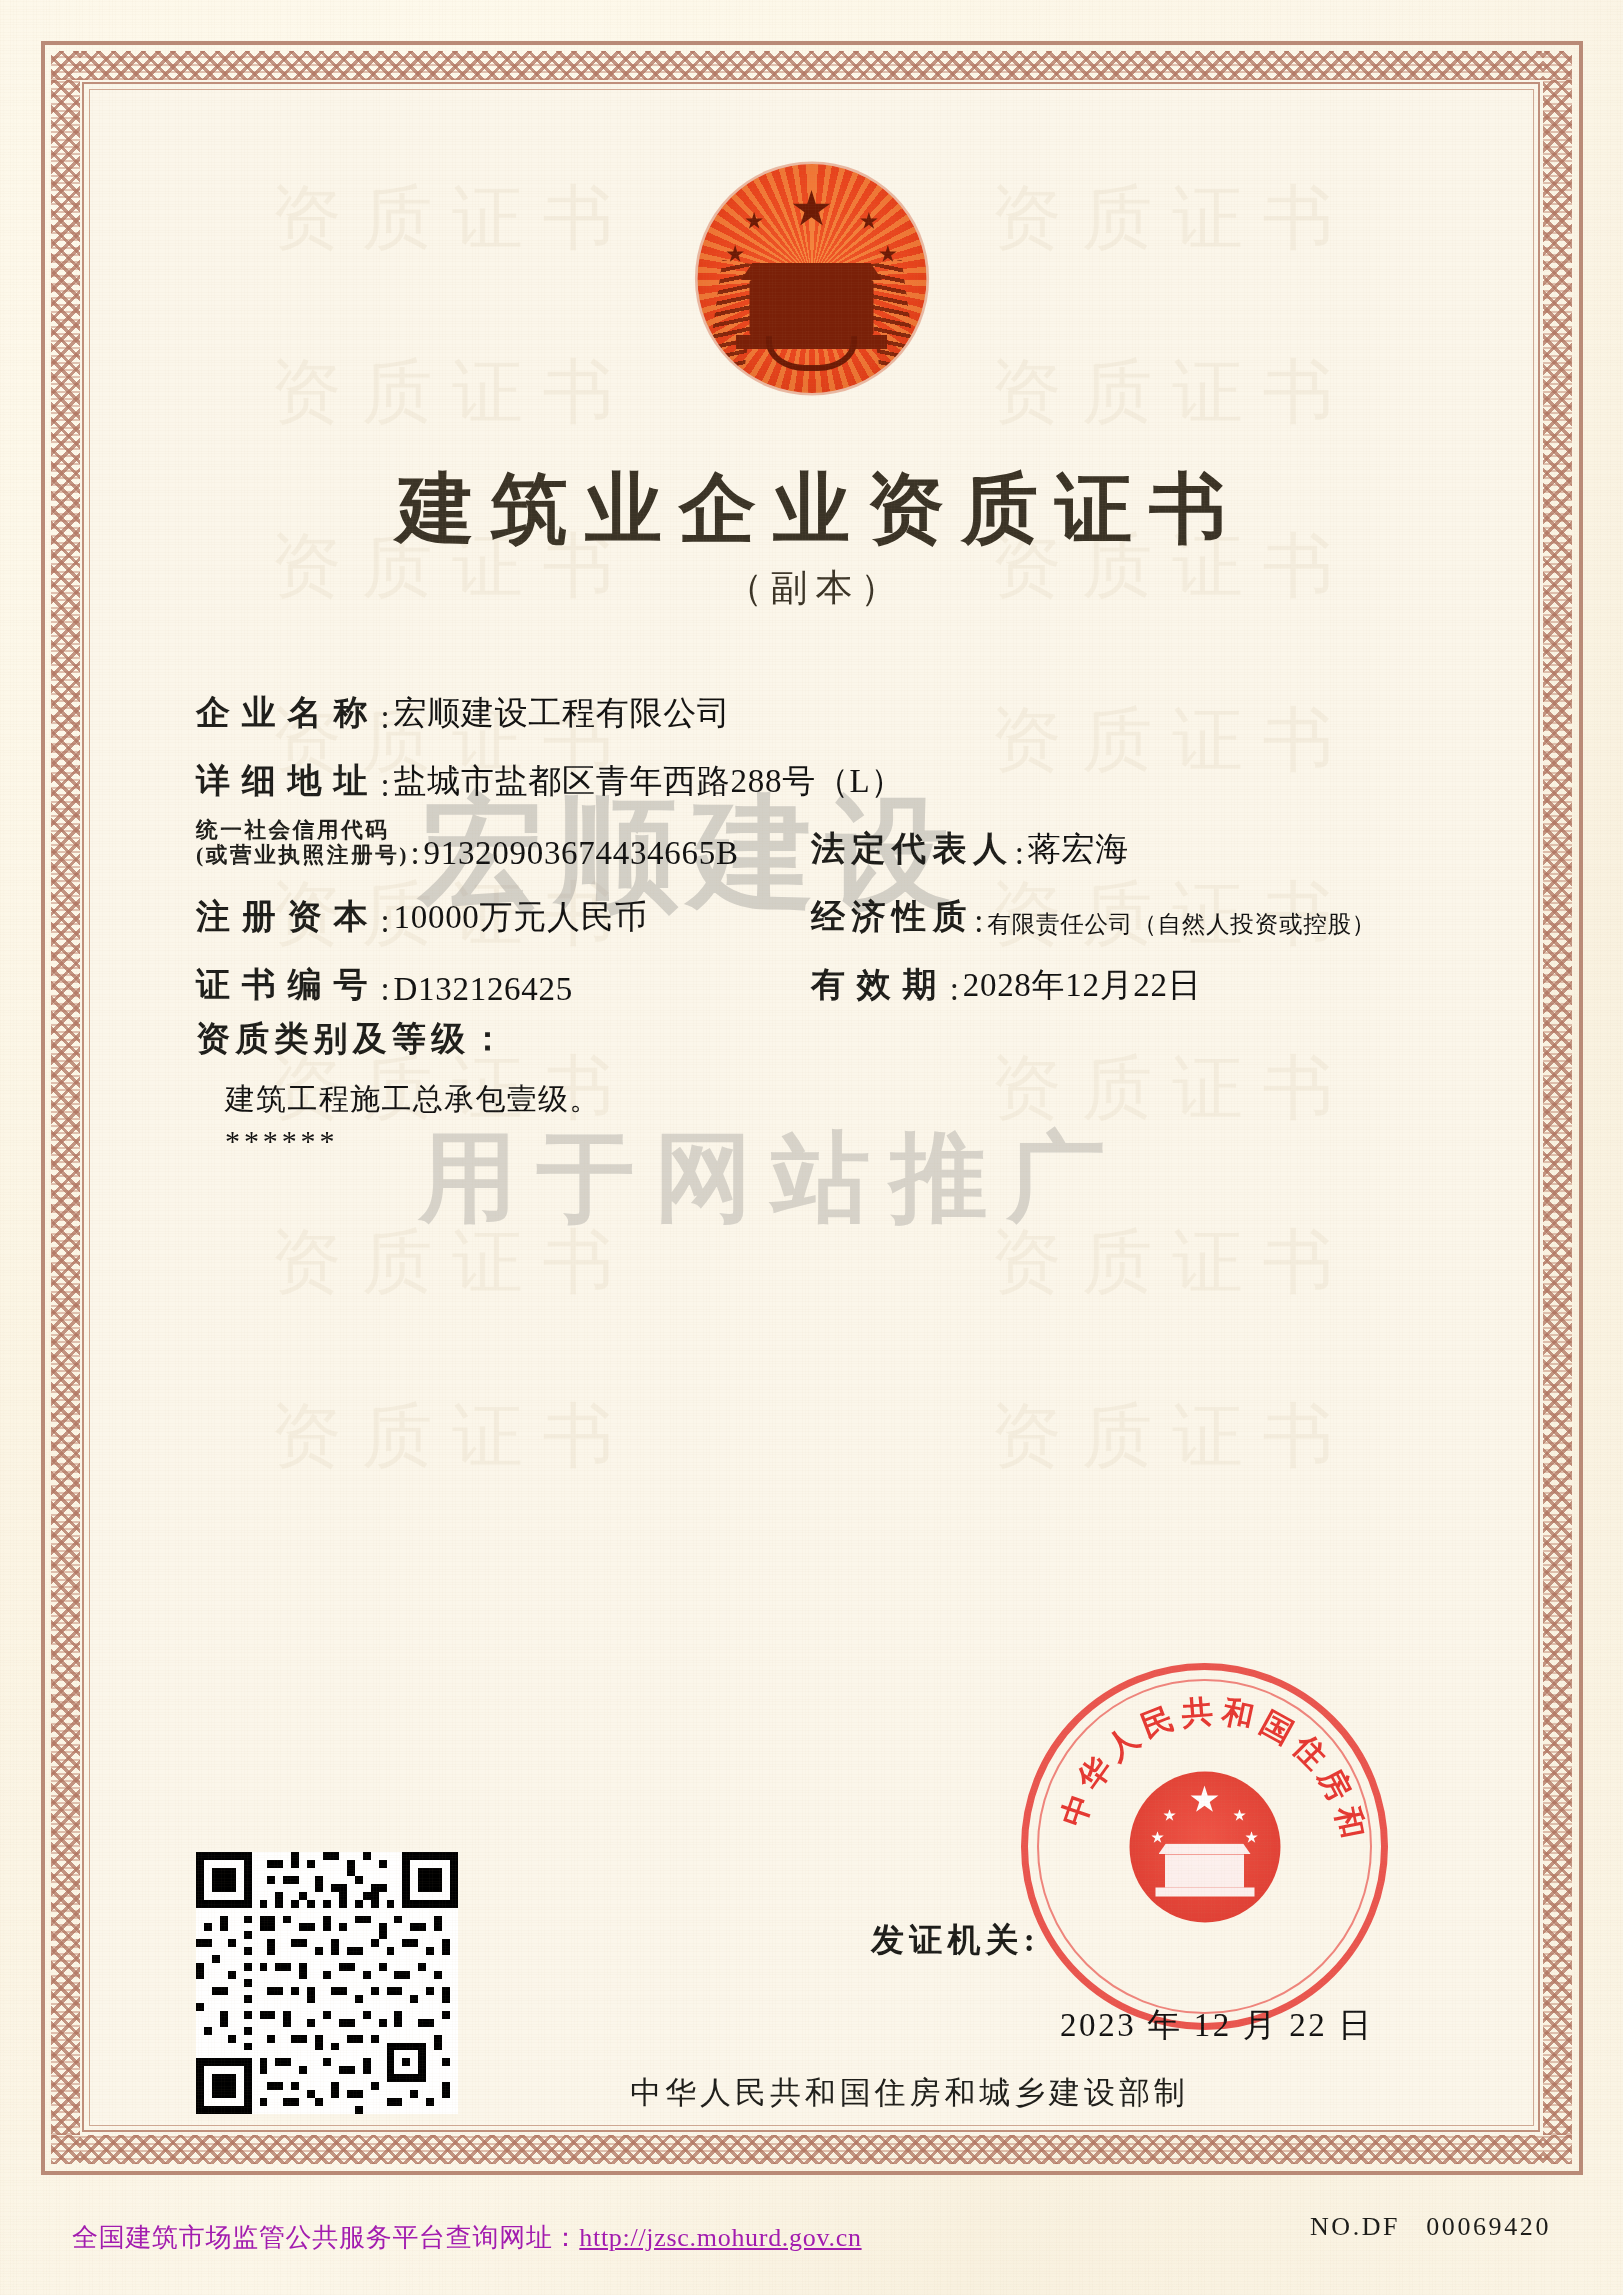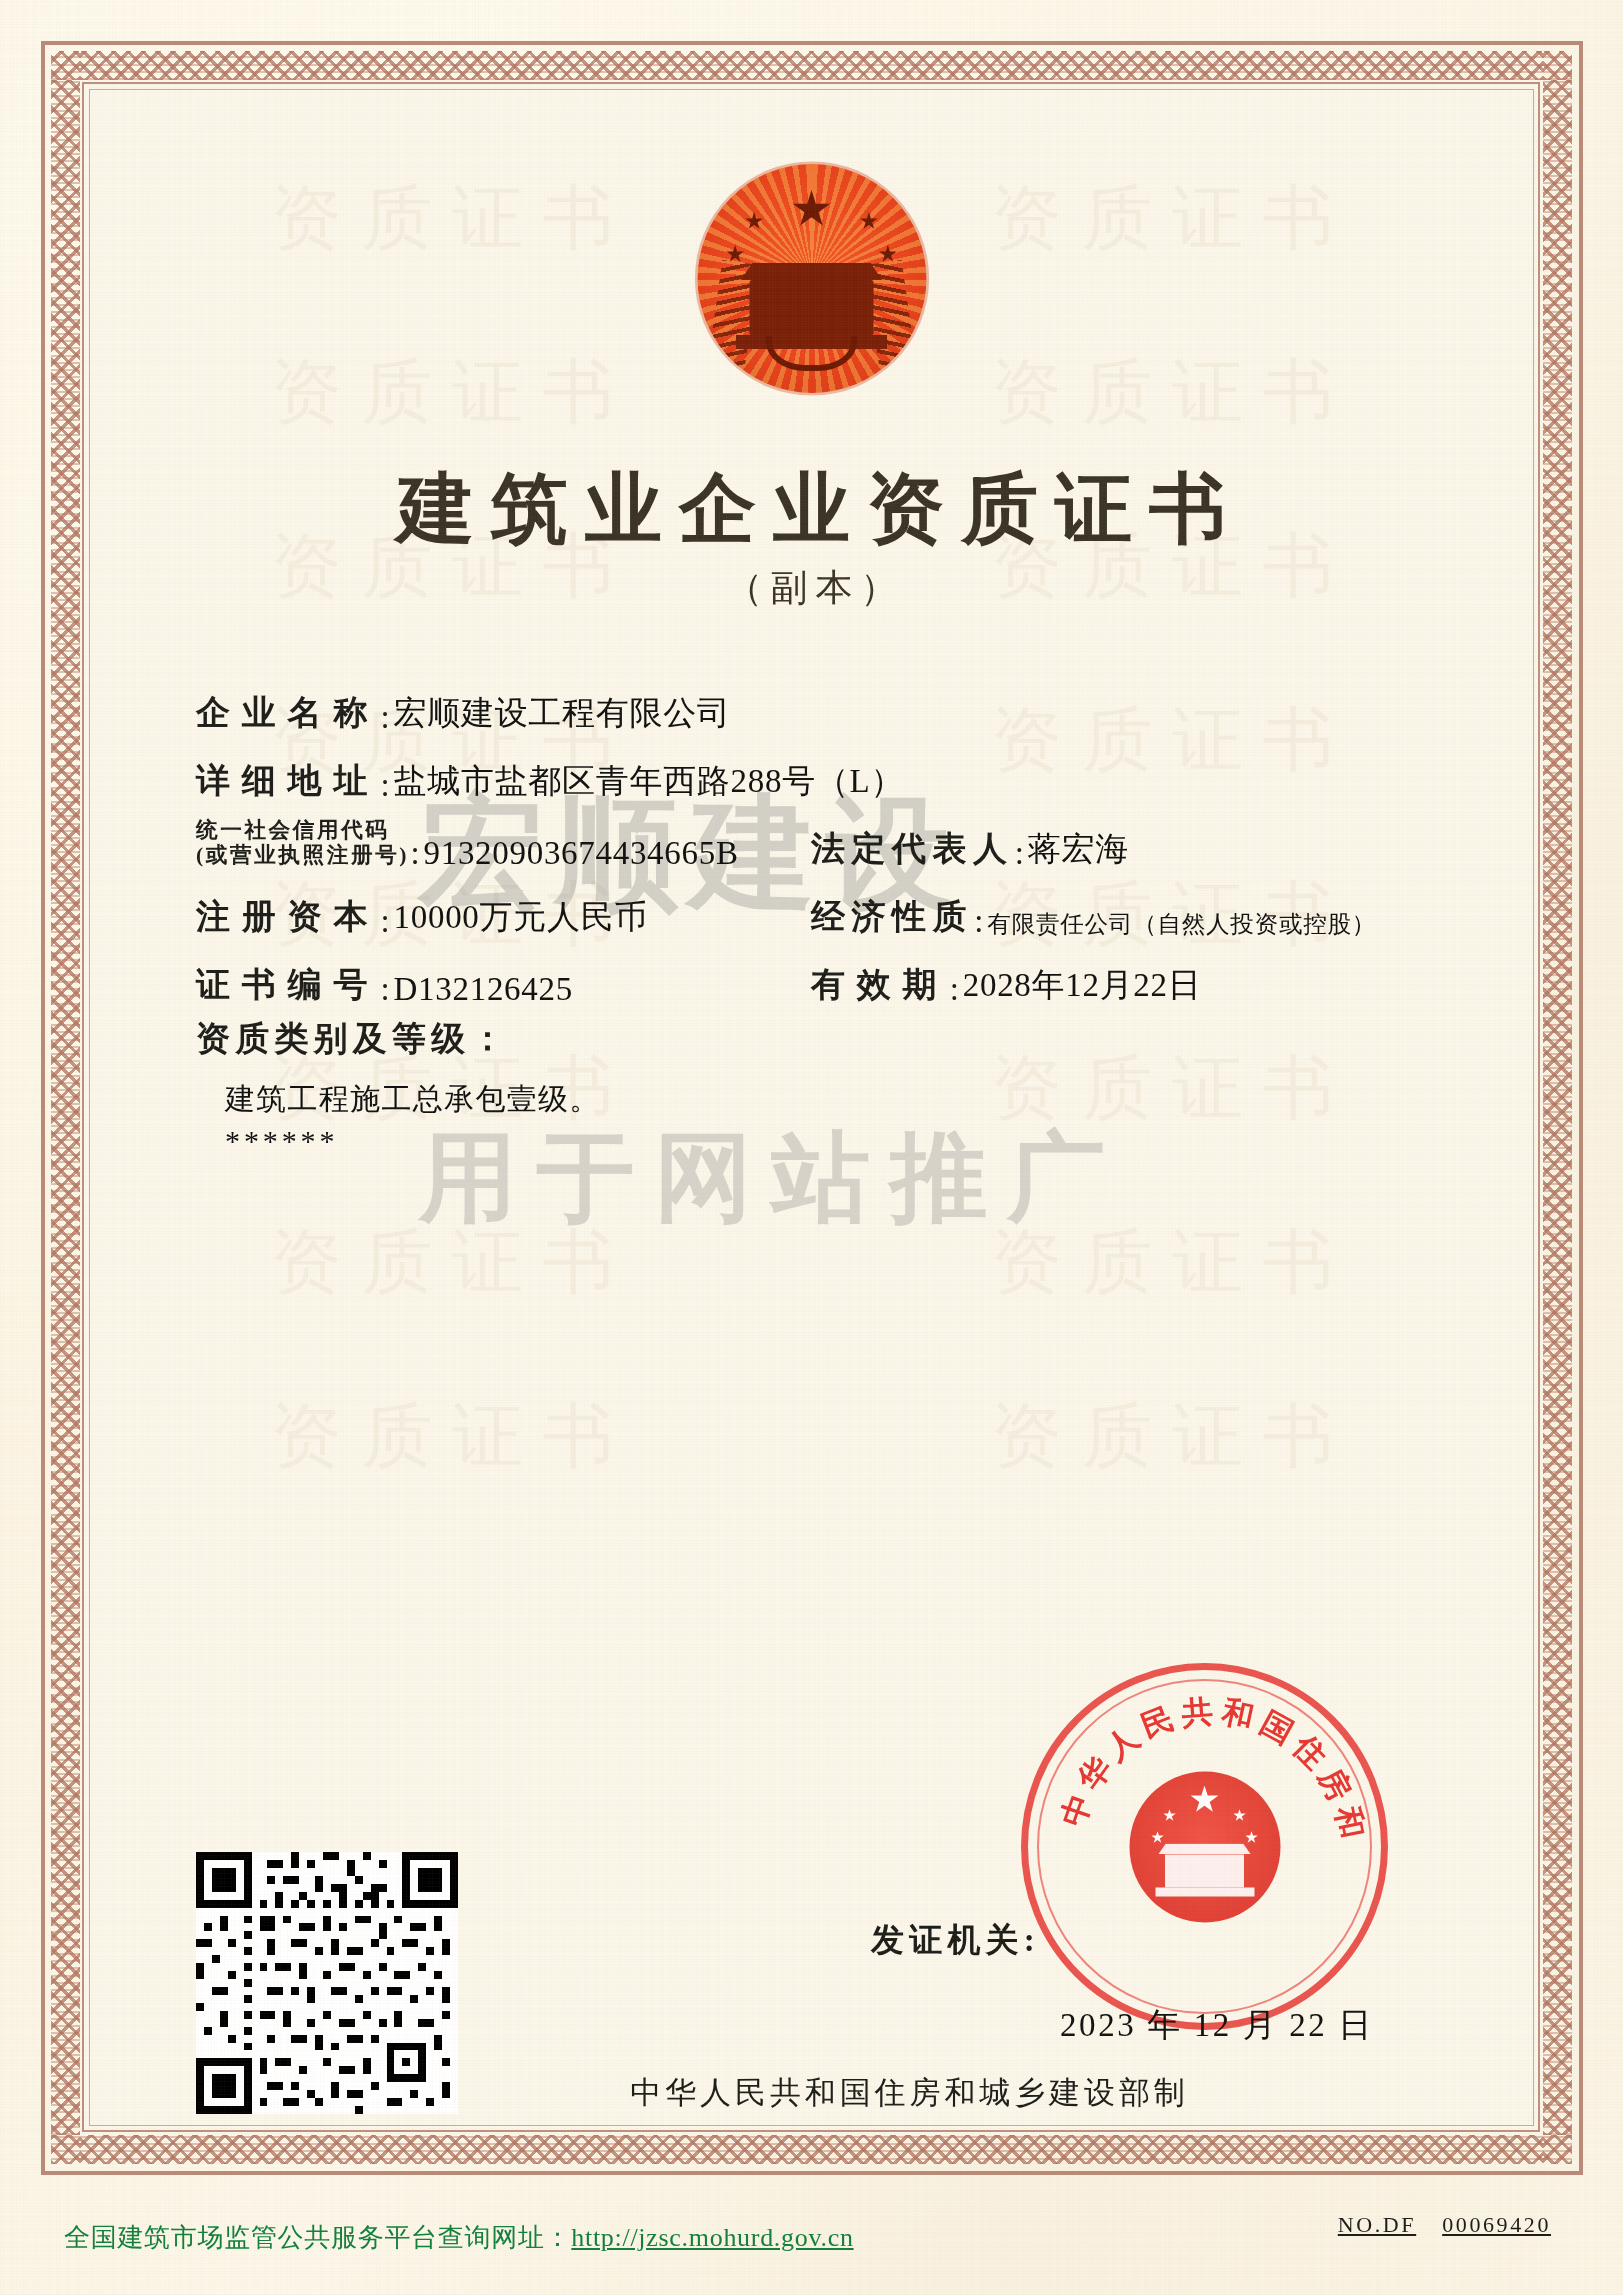--- a/index.html
+++ b/index.html
@@ -435,39 +435,38 @@
   .seal-text {
     position: absolute;
     left: 0; top: 0;
     width: 100%; height: 100%;
   }
   .seal-text svg { display: block; }
 
   
   .footer-left {
     position: absolute;
-    left: 64px;
+    left: 72px;
     top: 2220px;
     font-size: 26px;
-    color: #15803d;
+    color: #a21caf;
     letter-spacing: 0.7px;
   }
   .footer-left .url {
     font-family: "Liberation Serif", serif;
     text-decoration: underline;
   }
   .footer-right {
     position: absolute;
     right: 72px;
     top: 2212px;
-    font-size: 22px;
+    font-size: 26px;
     color: #1d1d1a;
     letter-spacing: 2.6px;
     font-family: "Liberation Serif", serif;
-    text-decoration: underline;
   }
   .footer-right .no { margin-right: 26px; }
 </style>
 </head>
 <body>
 
 <div id="certificate">
 
   <div class="border-outer"></div>
   <div class="border-guilloche"></div>

